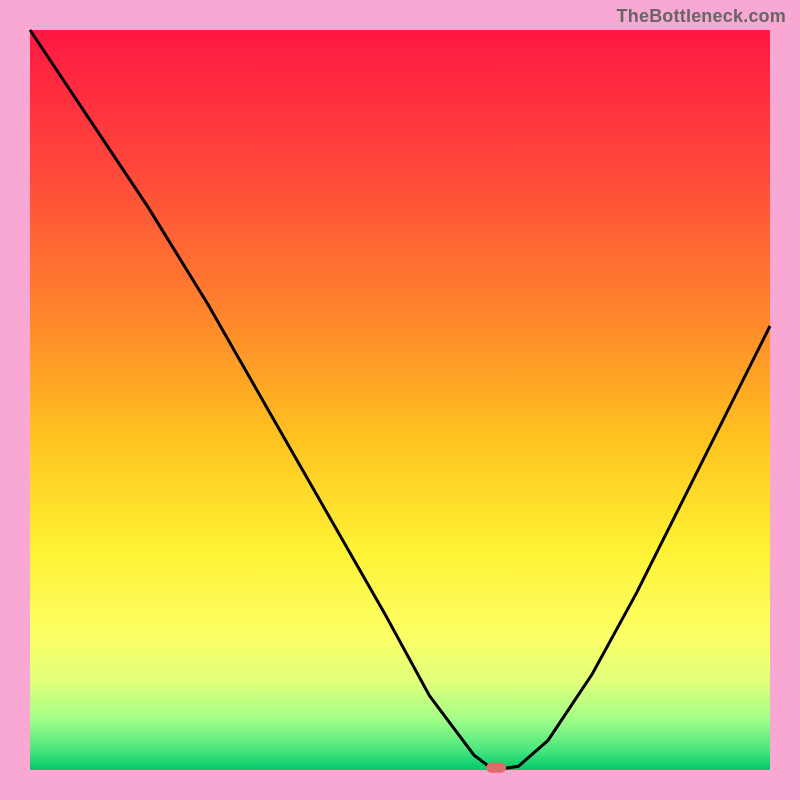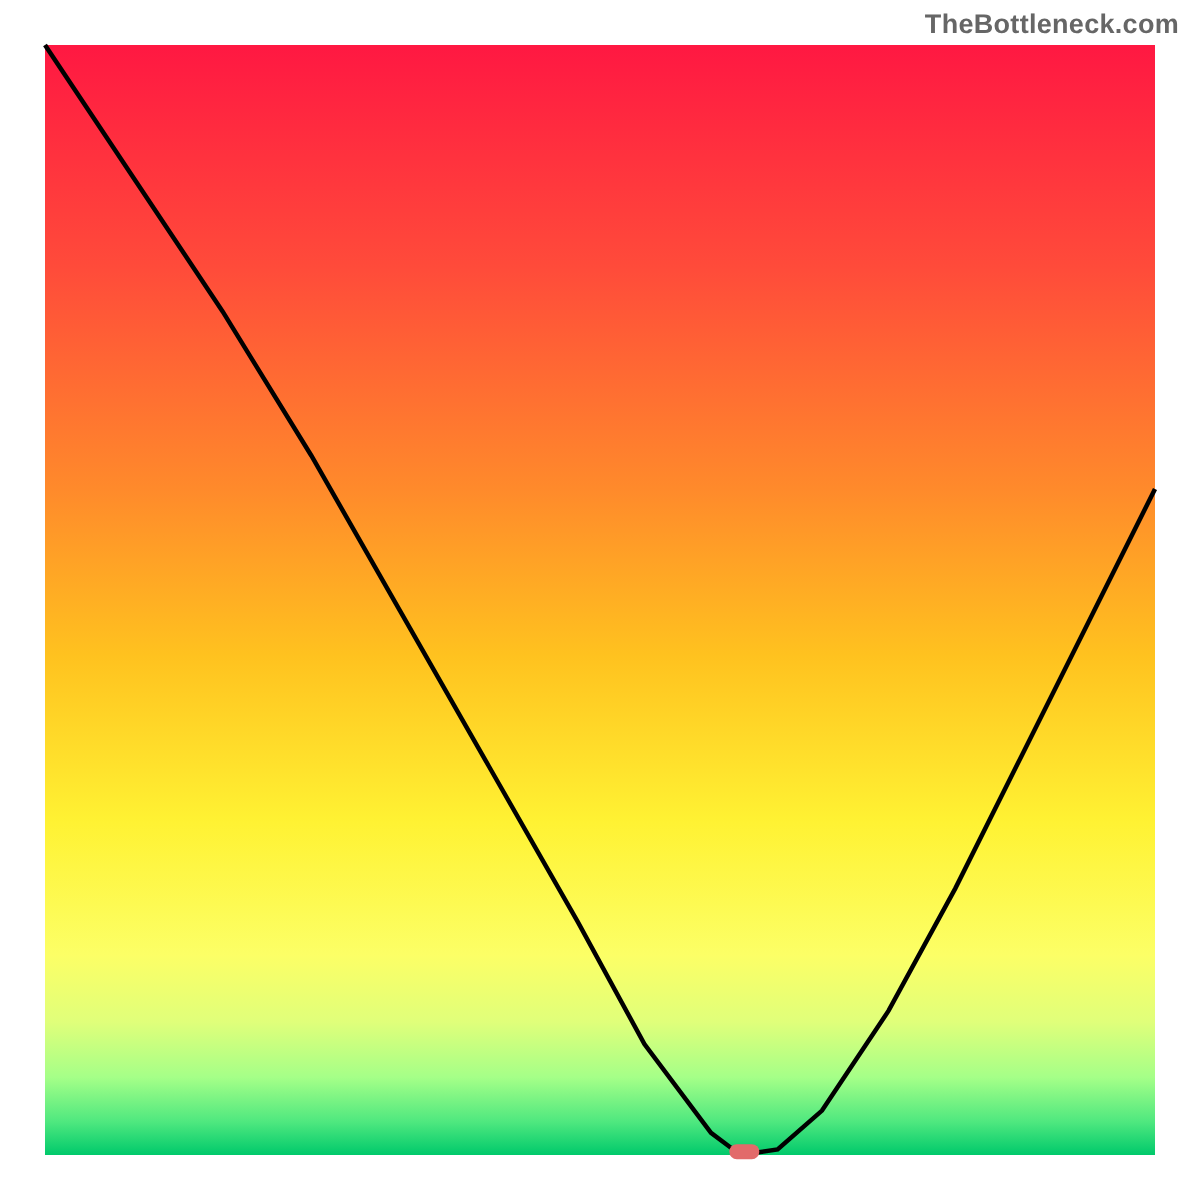--- a/index.html
+++ b/index.html
@@ -8,21 +8,21 @@
     width: 800px;
     height: 800px;
     background: #000;
     font-family: Arial, sans-serif;
     overflow: hidden;
   }
   .container {
     position: relative;
     width: 800px;
     height: 800px;
-    background: #ffffff;
+    background: #f9a8d4;
   }
   .watermark {
     position: absolute;
     top: 6px;
     right: 14px;
     color: #666;
     font-size: 18px;
     font-weight: bold;
     letter-spacing: 0.2px;
     z-index: 10;

